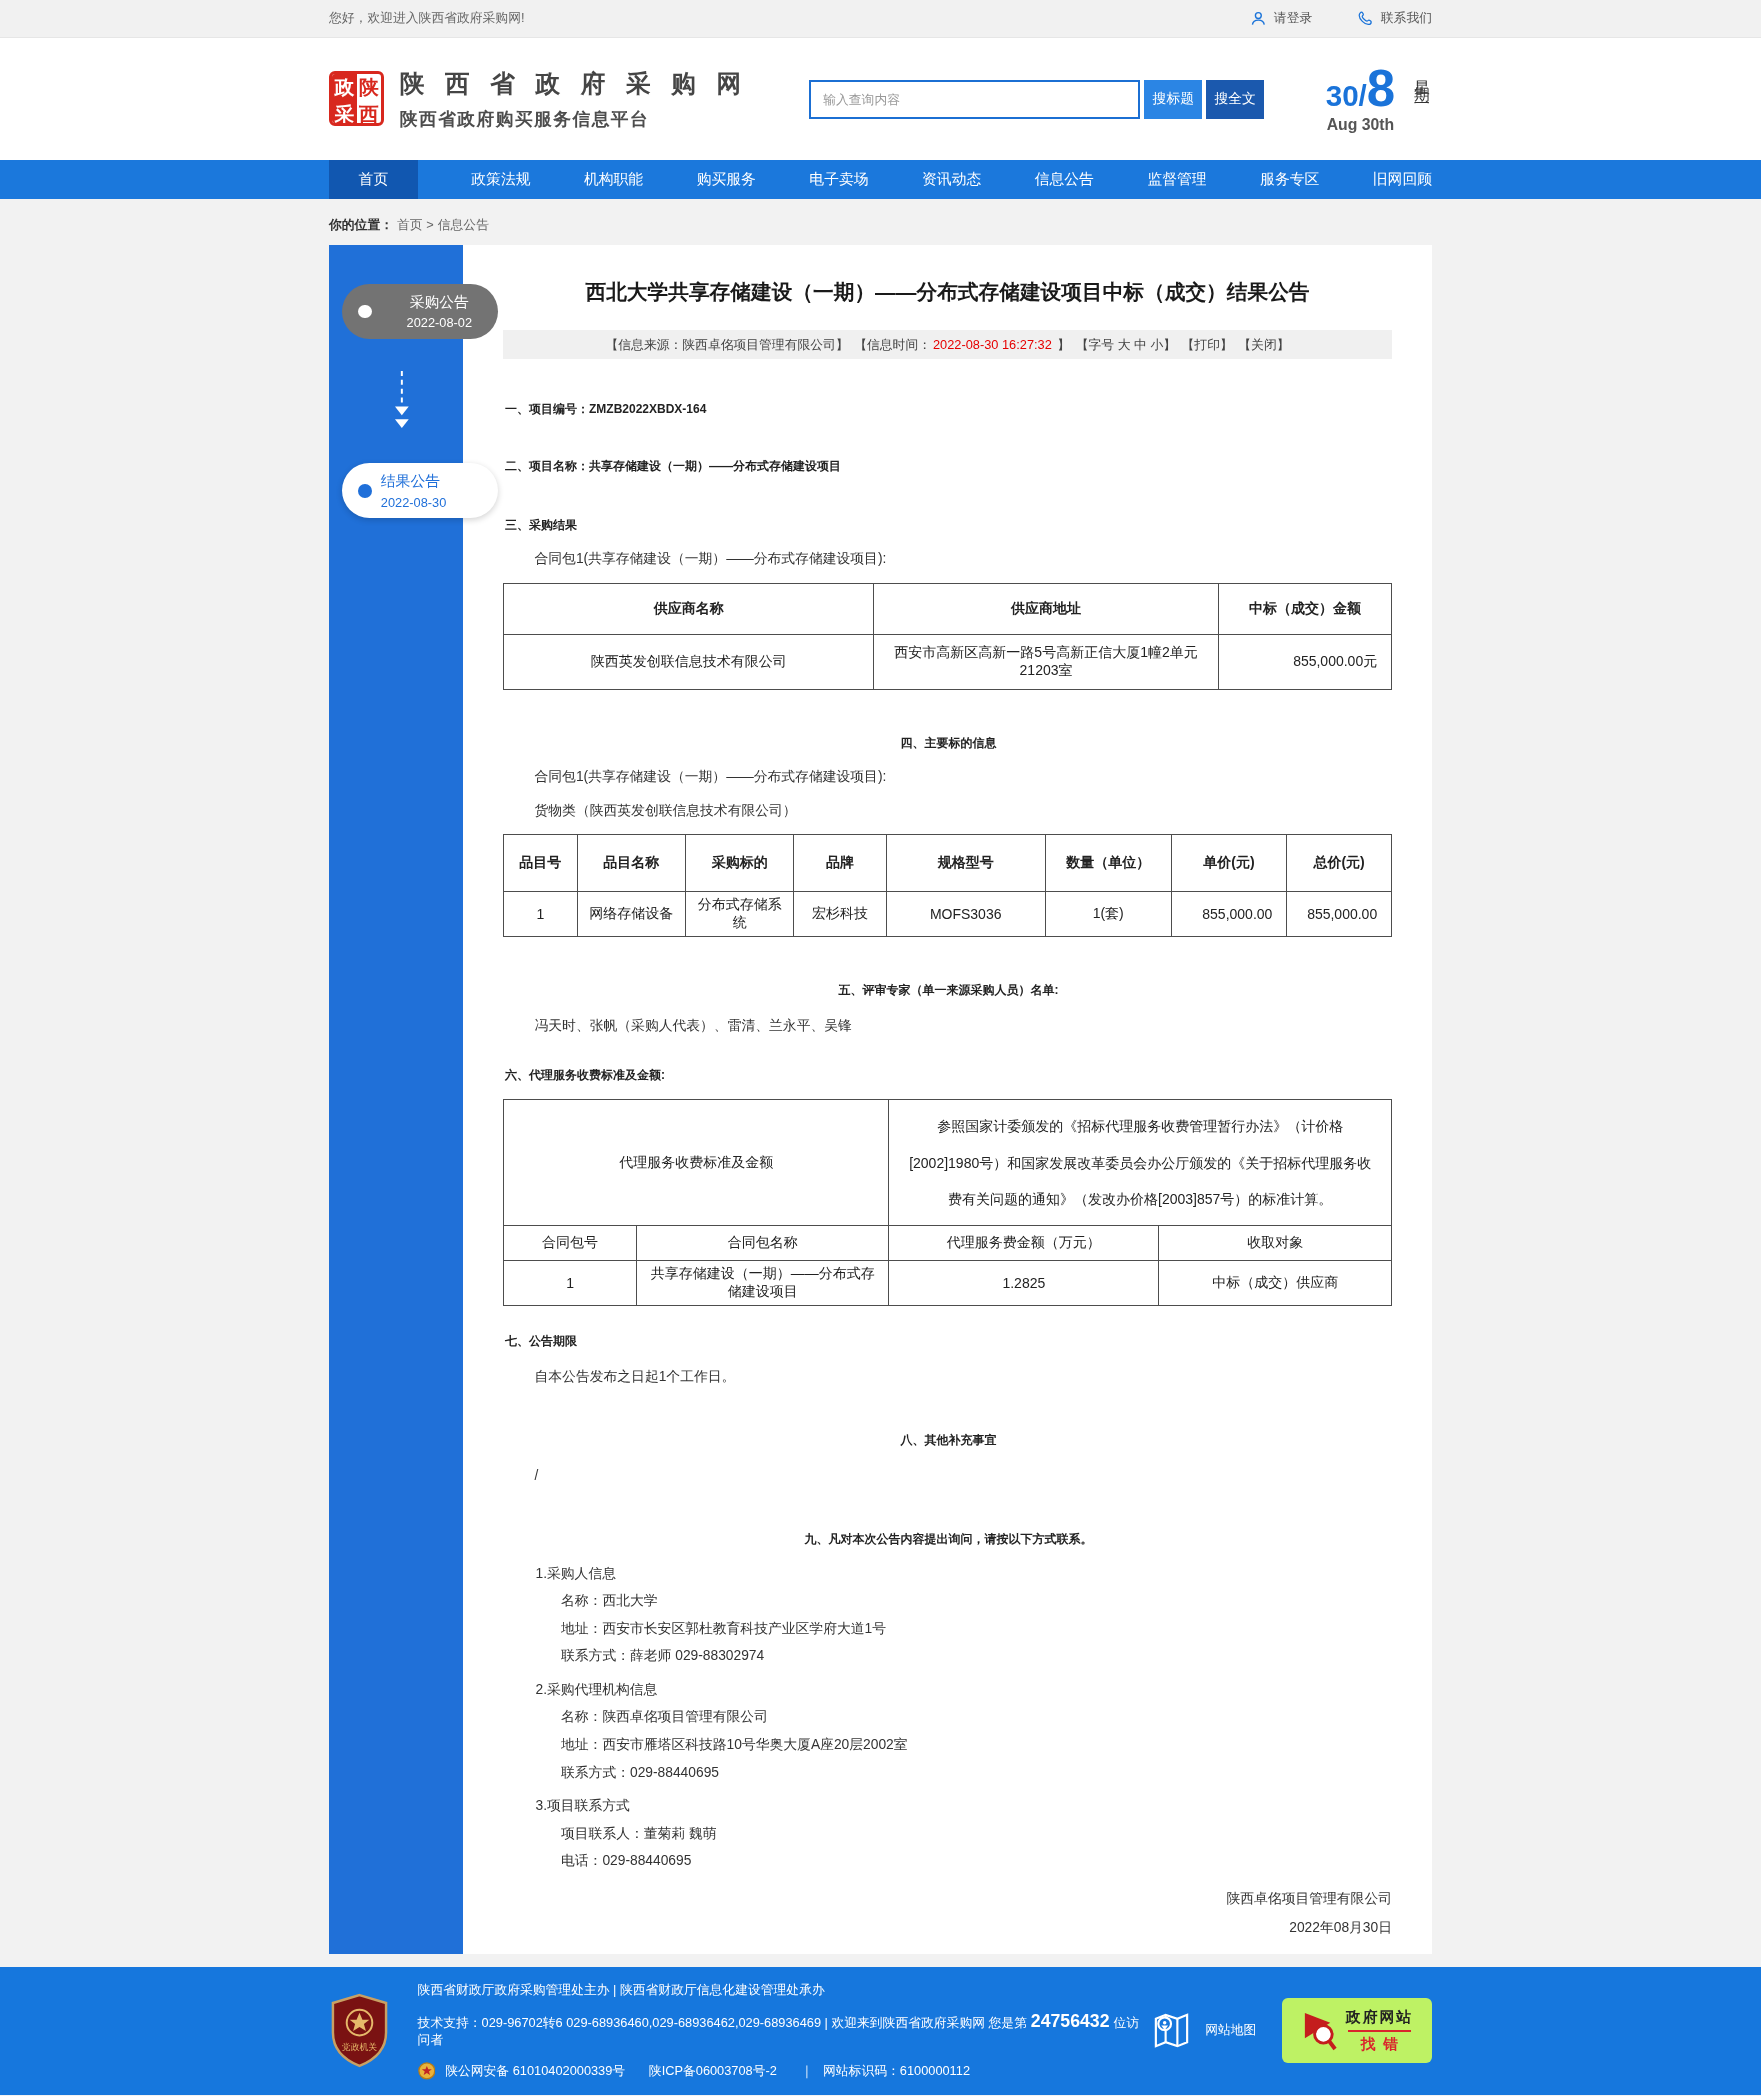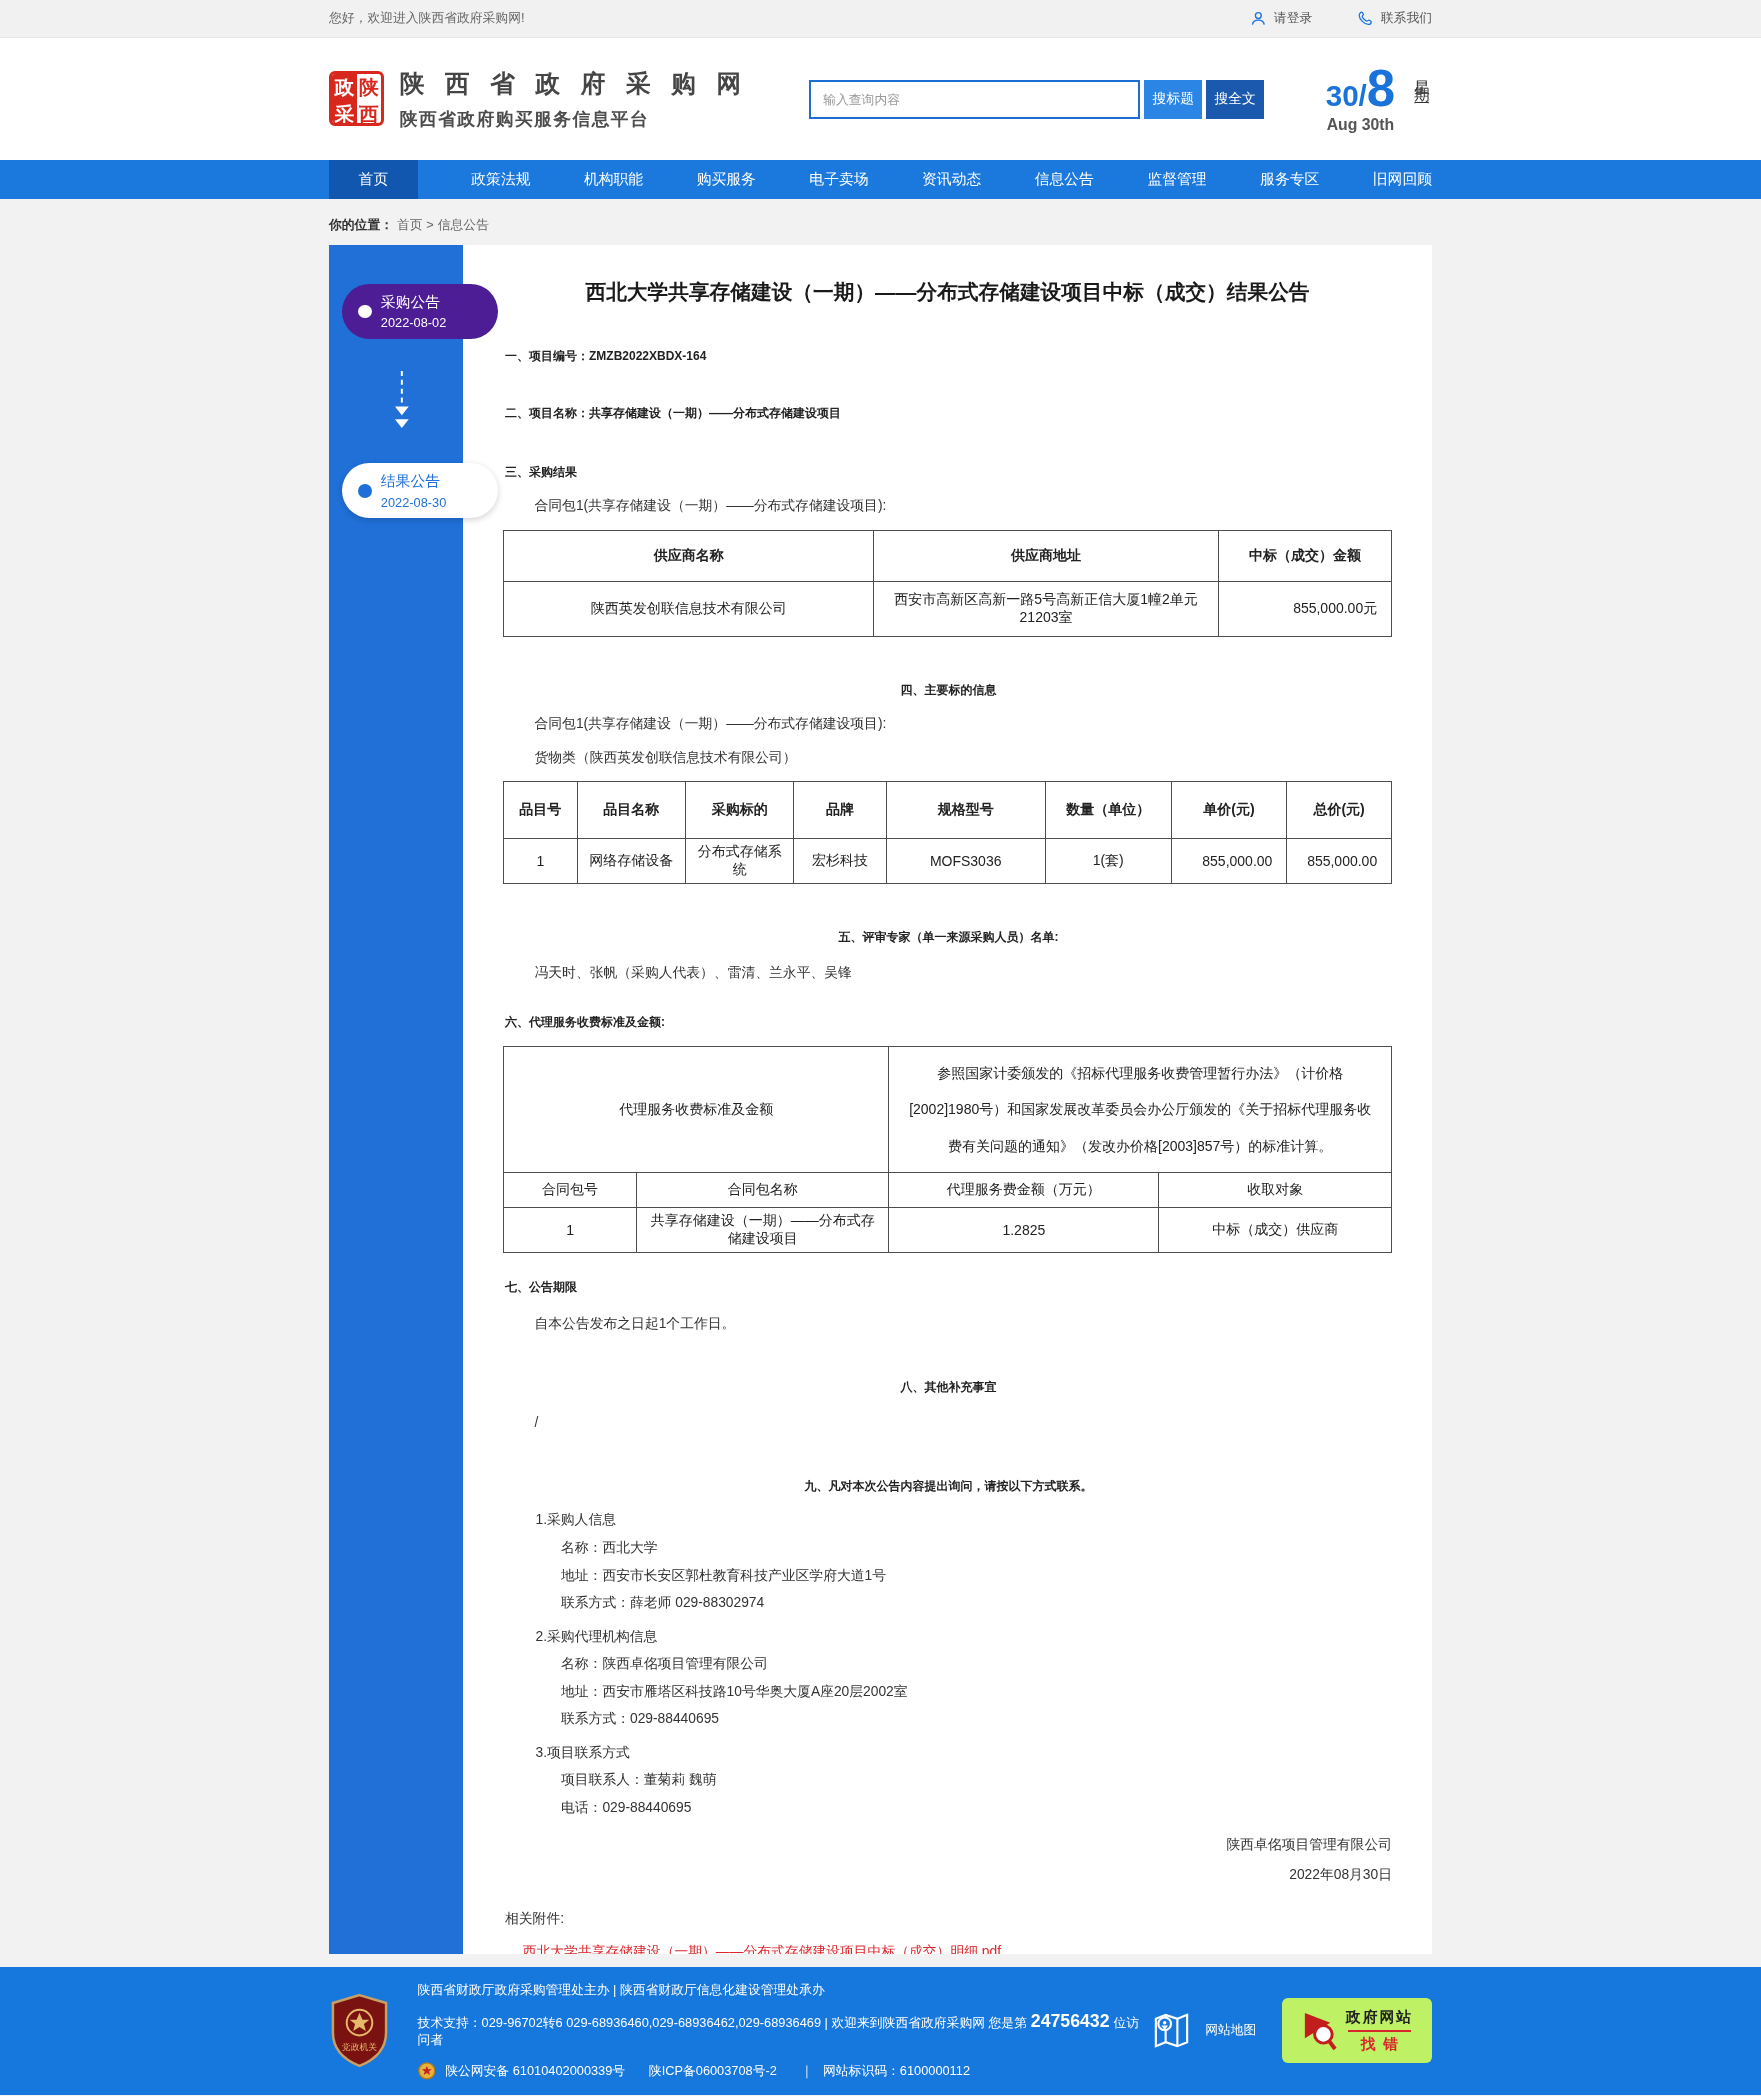--- a/index.html
+++ b/index.html
@@ -52,21 +52,21 @@
   .crumbwrap .container { padding-top:18px; font-size:12.8px; color:#666; display:flex; gap:3.9px; }
   .crumb-label { color:#333; font-weight:bold; }
   .crumb-link { cursor:pointer; }
 
   
   .main-wrap { display:flex; height:1709px; }
   .sidebar { width:134px; background:#2070d8; flex-shrink:0; padding-top:39px; position:relative; z-index:1; }
   .step-pill { width:156px; height:55px; margin-left:12.8px; border-radius:27.6px; display:flex; flex-direction:column;
                justify-content:center; padding-left:39px; position:relative; cursor:pointer; }
   .step-pill .dot { position:absolute; left:16.7px; top:20.7px; width:13.8px; height:13.8px; border-radius:50%; }
-  .step-pill.dark { background:#4c1d95; color:#fff; }
+  .step-pill.dark { background:#737373; color:#fff;text-align:center; }
   .step-pill.dark .dot { background:#fff; }
   .step-pill.light { background:#fff; color:#1f6fd9; box-shadow:0 2px 5.9px rgba(0,0,0,.18); }
   .step-pill.light .dot { background:#1f6fd9; }
   .step-title { font-size:14.8px; }
   .step-date { font-size:12.8px; margin-top:3.9px; }
   .step-arrow { display:block; margin:29.6px auto 29.6px 63px; }
 
   .panel { flex:1; background:#fff; padding:0 40px; overflow:hidden; }
   .art-title { margin-top:31.5px; text-align:center; font-size:20.7px; font-weight:bold; color:#1a1a1a; line-height:29.6px; }
   .meta-bar { margin-top:23.6px; background:#f0f0f0; height:29.6px; line-height:29.6px; text-align:center; font-size:12.8px; color:#444; }
@@ -208,20 +208,27 @@
     <div class="step-pill light">
       <span class="dot"></span>
       <span class="step-title">结果公告</span>
       <span class="step-date">2022-08-30</span>
     </div>
   </aside>
 
   <section class="panel">
     <h1 class="art-title">西北大学共享存储建设（一期）——分布式存储建设项目中标（成交）结果公告</h1>
 
+    <div class="meta-bar">
+      <span>【信息来源：陕西卓佲项目管理有限公司】</span>
+      <span>【信息时间：</span><span class="red">2022-08-30 16:27:32</span><span>  】</span>
+      <span>【字号 大 中 小】</span>
+      <span>【打印】</span>
+      <span>【关闭】</span>
+    </div>
 
     <div class="sec-h mt42">一、项目编号：ZMZB2022XBDX-164</div>
     <div class="sec-h mt38">二、项目名称：共享存储建设（一期）——分布式存储建设项目</div>
 
     <div class="sec-h mt40">三、采购结果</div>
     <div class="ind mt14">合同包1(共享存储建设（一期）——分布式存储建设项目):</div>
     <table class="t1 mt-table">
       <colgroup>
           <col style="width:41.7%">
           <col style="width:38.8%">

